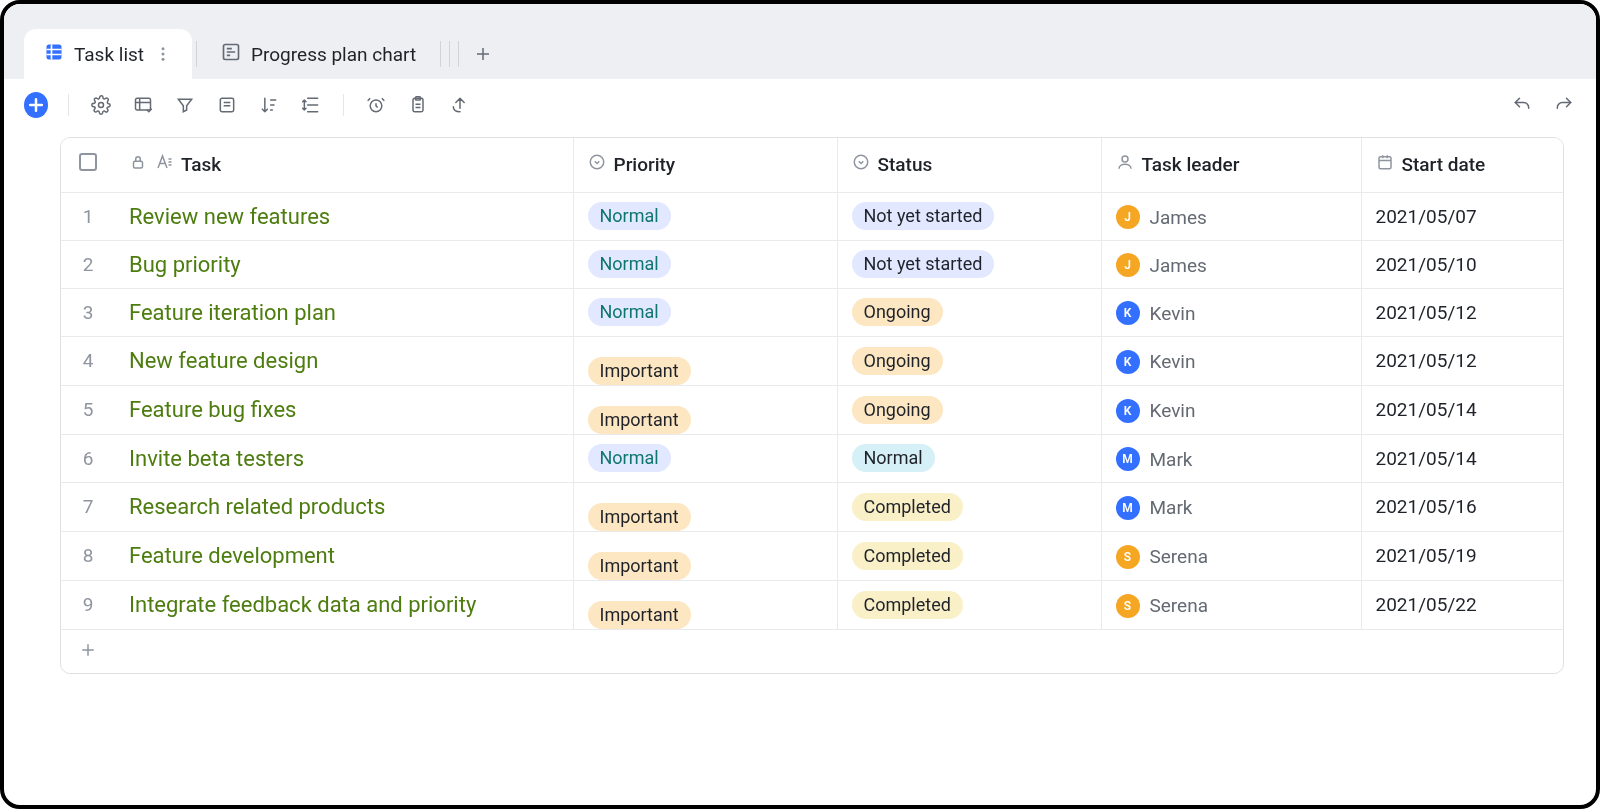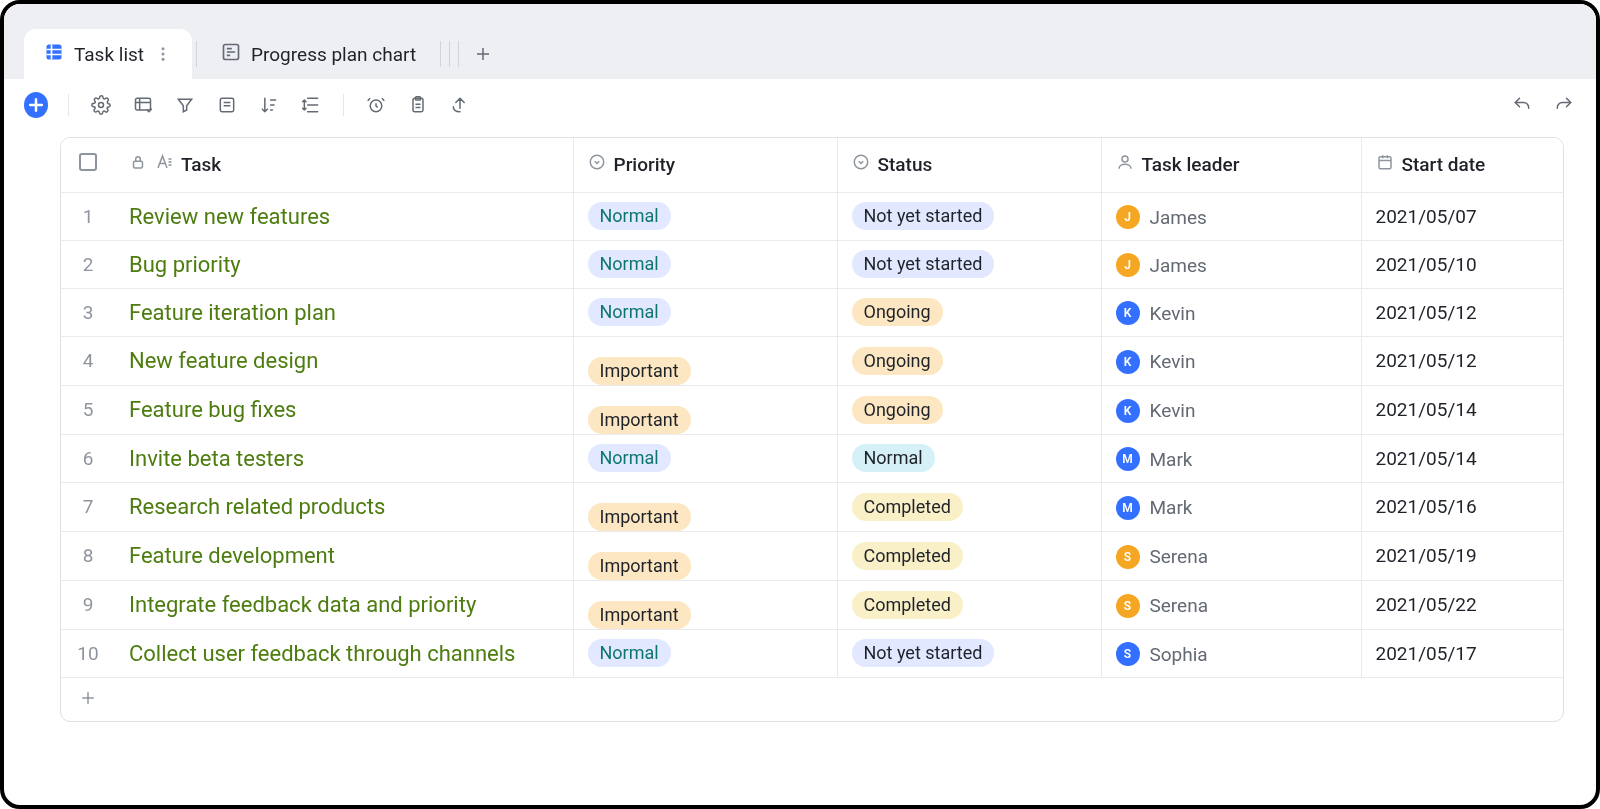--- a/index.html
+++ b/index.html
@@ -457,31 +457,20 @@
             <td class="numcell">9</td>
             <td class="taskcell">Integrate feedback data and priority</td>
             <td><span class="pill important">Important</span></td>
             <td><span class="pill completed">Completed</span></td>
             <td><span class="leader">
                 <span class="avatar orange">S</span>
                 <span class="leader-name">Serena</span>
               </span></td>
             <td style="border-right:none">2021/05/22</td>
           </tr>
-          <tr>
-            <td class="numcell">10</td>
-            <td class="taskcell">Collect user feedback through channels</td>
-            <td><span class="pill normal">Normal</span></td>
-            <td><span class="pill notstarted">Not yet started</span></td>
-            <td><span class="leader">
-                <span class="avatar blue">S</span>
-                <span class="leader-name">Sophia</span>
-              </span></td>
-            <td style="border-right:none">2021/05/17</td>
-          </tr>
         </tbody>
       <tbody>
         <tr class="addrow">
           <td class="numcell"><span class="plus">
                 <svg viewBox="0 0 24 24" width="18" height="18" stroke="#8f959e" stroke-width="2" stroke-linecap="round">
                   <path d="M12 5v14M5 12h14"></path>
                 </svg>
               </span></td>
           <td colspan="5"></td>
         </tr>

